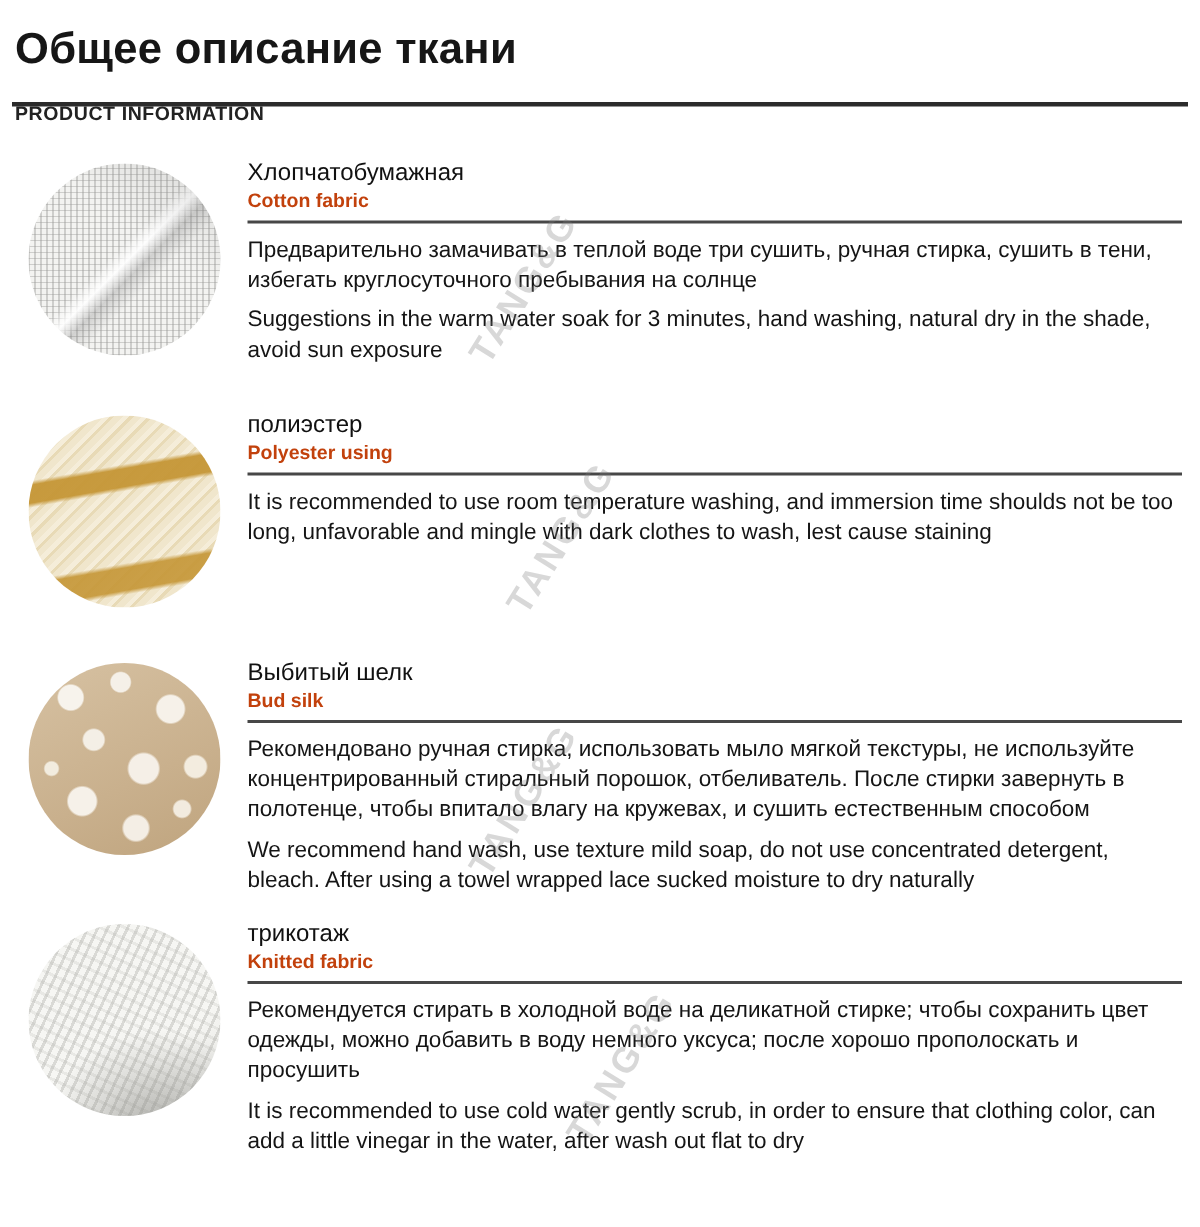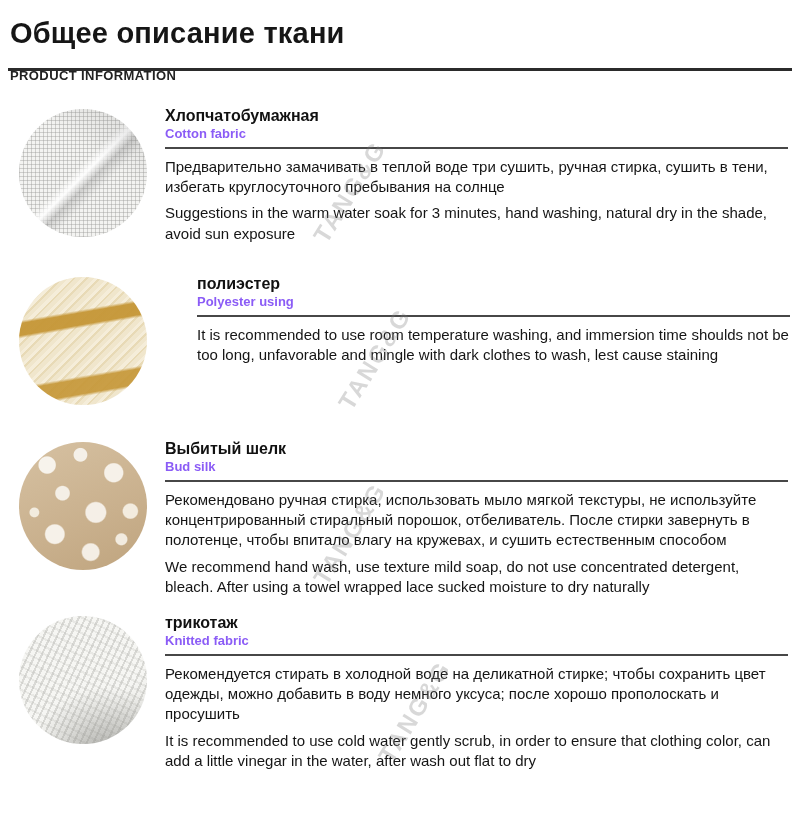--- a/index.html
+++ b/index.html
@@ -7,26 +7,26 @@
     position:relative; width:800px; height:818px; overflow:hidden;
     background:#ffffff; font-family:"Liberation Sans", sans-serif; color:#1b1b1b;
   }
   
   .hdr { position:absolute; left:10px; top:18px; right:8px; }
   .hdr-title { font-size:29px; font-weight:700; color:#161616; letter-spacing:0.2px; line-height:1.1; }
   .hdr-sub   { font-size:13px; font-weight:700; color:#222; letter-spacing:0.4px; margin-top:18px; }
   .hdr-rule  { position:absolute; left:8px; right:8px; top:68px; height:3px; background:#2b2b2b; }
   
   .section { position:absolute; left:0; right:10px; display:flex; align-items:flex-start; }
-  .s1 { top:105px; } .s2 { top:273px;gap:32px; } .s3 { top:438px; } .s4 { top:612px; }
+  .s1 { top:105px; } .s2 { top:273px; } .s3 { top:438px; } .s4 { top:612px; }
   .swatch-wrap { flex:0 0 165px; display:flex; justify-content:center; }
   .swatch { width:128px; height:128px; border-radius:50%; margin-top:4px; }
   .txt { flex:1 1 auto; margin-top:2px; max-width:623px; }
-  .title-ru { font-size:16px; font-weight:700; color:#111; line-height:1.15; }
-  .title-en { font-size:13px; font-weight:700; color:#8b5cf6; margin-top:2px; line-height:1.1; }
+  .title-ru { font-size:16px; font-weight:400; color:#111; line-height:1.15; }
+  .title-en { font-size:13px; font-weight:700; color:#c2410c; margin-top:2px; line-height:1.1; }
   .divider  { height:2px; background:#474747; margin:5px 0 8px 0; }
   .p-ru, .p-en { font-size:15px; line-height:1.36; color:#151515; }
   .p-en { margin-top:6px; }
   
   .swatch-cotton {
     background:
       linear-gradient(215deg, rgba(110,110,110,0.20) 0%, rgba(255,255,255,0) 38%),
       linear-gradient(135deg, rgba(255,255,255,0) 46%, rgba(255,255,255,0.9) 51%, rgba(120,120,120,0.28) 56%, rgba(255,255,255,0) 63%),
       repeating-linear-gradient(90deg, rgba(150,150,148,0.40) 0 1px, transparent 1px 4px),
       repeating-linear-gradient(0deg, rgba(150,150,148,0.40) 0 1px, transparent 1px 4px),

